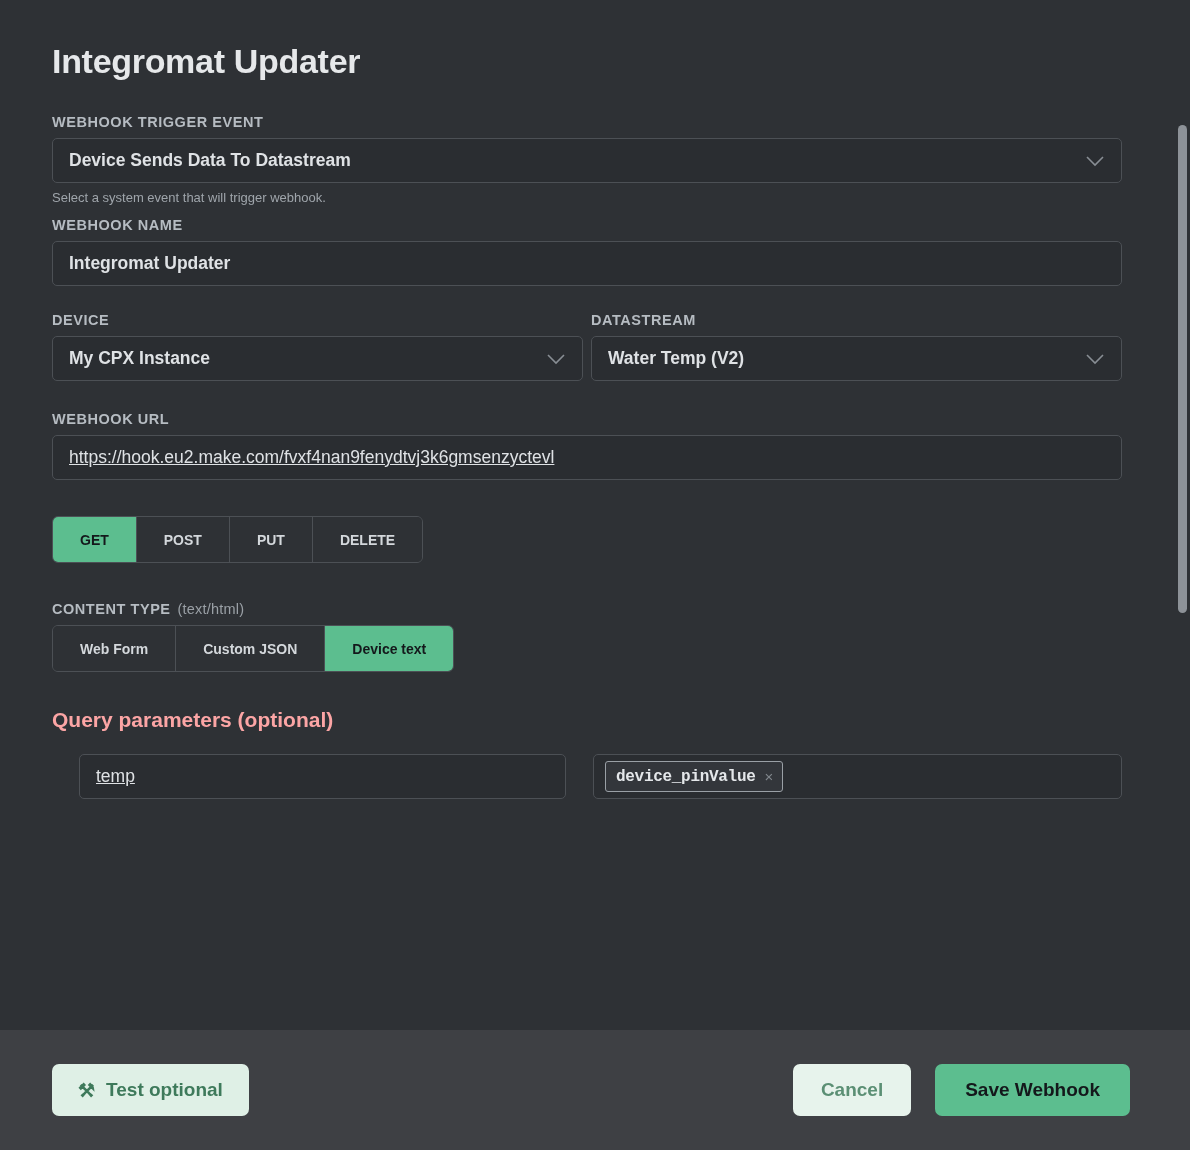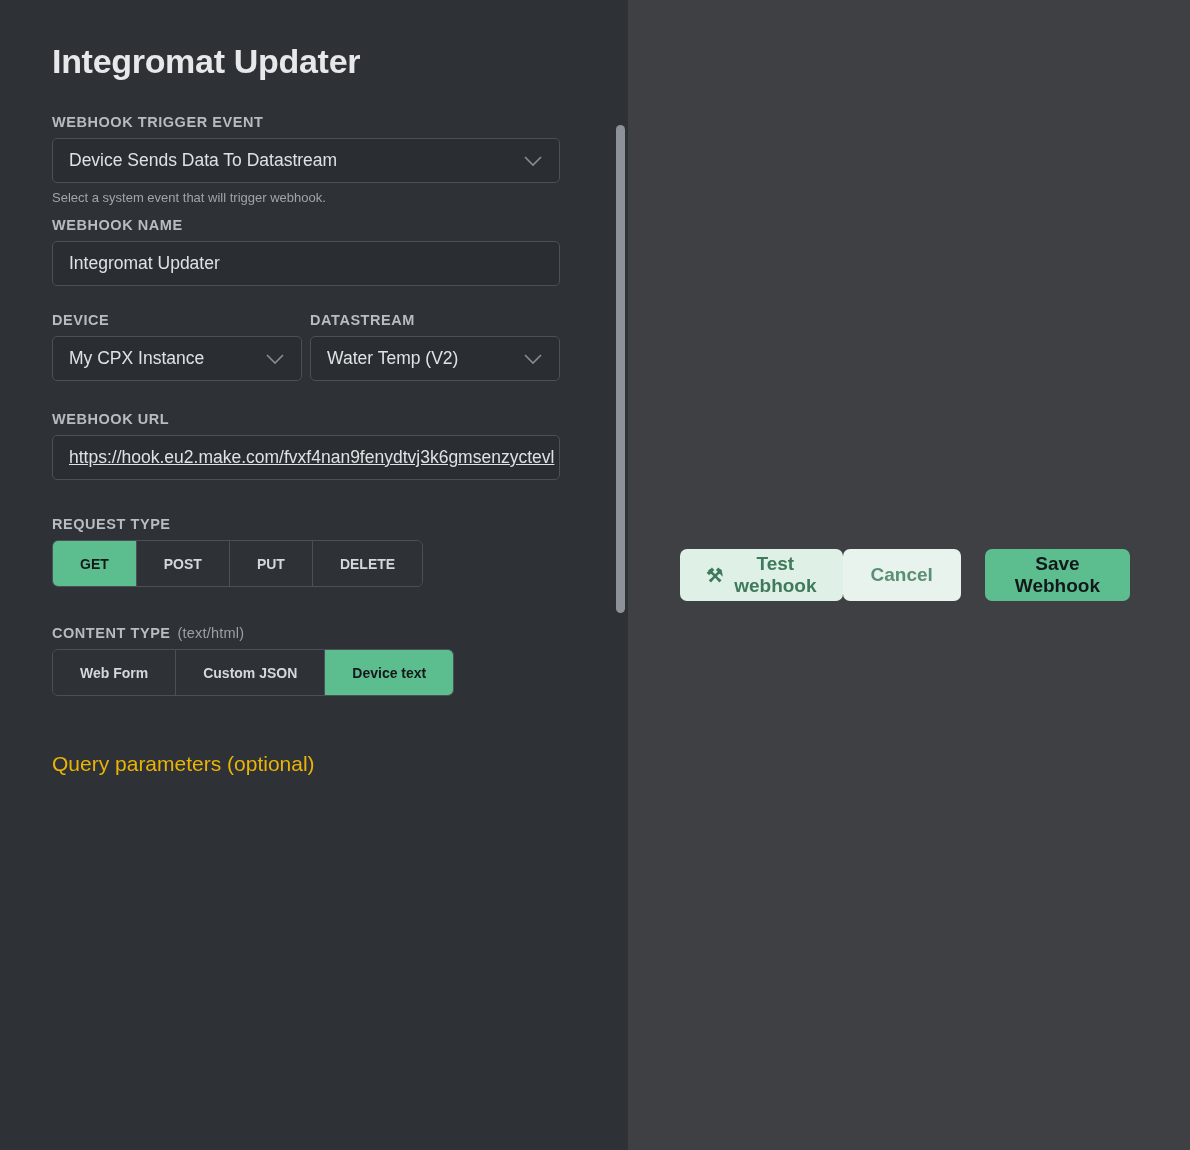--- a/index.html
+++ b/index.html
@@ -14,21 +14,21 @@
   body {
     background: #2e3135;
     position: relative;
   }
 
   
   #dialog {
     position: absolute;
     inset: 0;
     display: flex;
-    flex-direction: row;
+    flex-direction: column;
   }
 
   #scroll-area {
     flex: 1 1 auto;
     background: #2e3135;
     padding: 42px 68px 0 52px;
     overflow: hidden;
     position: relative;
   }
 
@@ -71,21 +71,21 @@
   .input-box {
     background: #2a2d31;
     border: 1px solid #4c5055;
     border-radius: 5px;
     height: 45px;
     display: flex;
     align-items: center;
     padding: 0 16px;
     color: #dfe2e5;
     font-size: 17.5px;
-    font-weight: normal;
+    font-weight: bold;
     width: 100%;
   }
 
   .input-box.plain { font-weight: normal; text-decoration: underline; }
 
   .select-box {
     justify-content: space-between;
   }
 
   .chevron {
@@ -128,23 +128,23 @@
   }
   .segmented .seg:last-child { border-right: none; }
   .segmented .seg.active {
     background: #5cbe8f;
     color: #14181b;
   }
 
   
   #query-params-title {
     font-size: 21px;
-    font-weight: normal;
-    color: #eab308;
-    margin-top: 56px;
+    font-weight: bold;
+    color: #fca5a5;
+    margin-top: 36px;
     margin-bottom: 22px;
   }
 
   .qp-row {
     display: flex;
     gap: 27px;
     padding-left: 27px;
   }
   .qp-key { flex: 0 0 487px; }
   .qp-val { flex: 1 1 auto; }
@@ -299,21 +299,20 @@
         </div>
       </div>
     </div>
 
     <div class="block" style="margin-bottom:36px">
       <div class="field-label">WEBHOOK URL</div>
       <div class="input-box plain">https://hook.eu2.make.com/fvxf4nan9fenydtvj3k6gmsenzyctevl</div>
     </div>
 
     <div class="block" style="margin-bottom:38px">
-      <div class="field-label">REQUEST TYPE</div>
       <div class="segmented">
         <div class="seg active">GET</div>
         <div class="seg">POST</div>
         <div class="seg">PUT</div>
         <div class="seg">DELETE</div>
       </div>
     </div>
 
     <div class="block" style="margin-bottom:0">
       <div class="field-label">
@@ -321,30 +320,43 @@
       </div>
       <div class="segmented">
         <div class="seg">Web Form</div>
         <div class="seg">Custom JSON</div>
         <div class="seg active">Device text</div>
       </div>
     </div>
 
     <div id="query-params-title">Query parameters (optional)</div>
 
+    <div class="qp-row">
+      <div class="qp-key">
+        <div class="input-box plain">temp</div>
+      </div>
+      <div class="qp-val">
+        <div class="token-field">
+          <span class="token">
+            <span class="token-label">device_pinValue</span>
+            <span class="token-x">×</span>
+          </span>
+        </div>
+      </div>
+    </div>
 
     <div id="scrollbar-track">
       <div id="scrollbar-thumb"></div>
     </div>
   </div>
 
   <div id="footer">
     <button class="btn" id="test-webhook-button">
       <span>⚒</span>
-      <span>Test webhook</span>
+      <span>Test optional</span>
     </button>
     <div class="footer-right">
       <button class="btn" id="cancel-button">Cancel</button>
       <button class="btn" id="save-webhook-button">Save Webhook</button>
     </div>
   </div>
 
 </div>
 
 </body></html>

